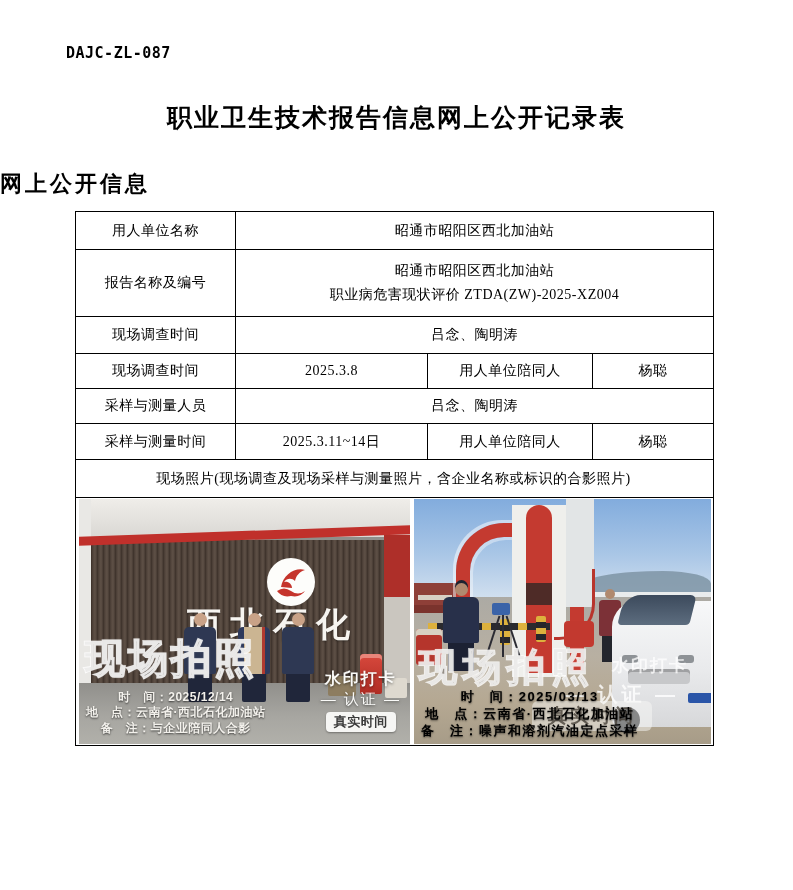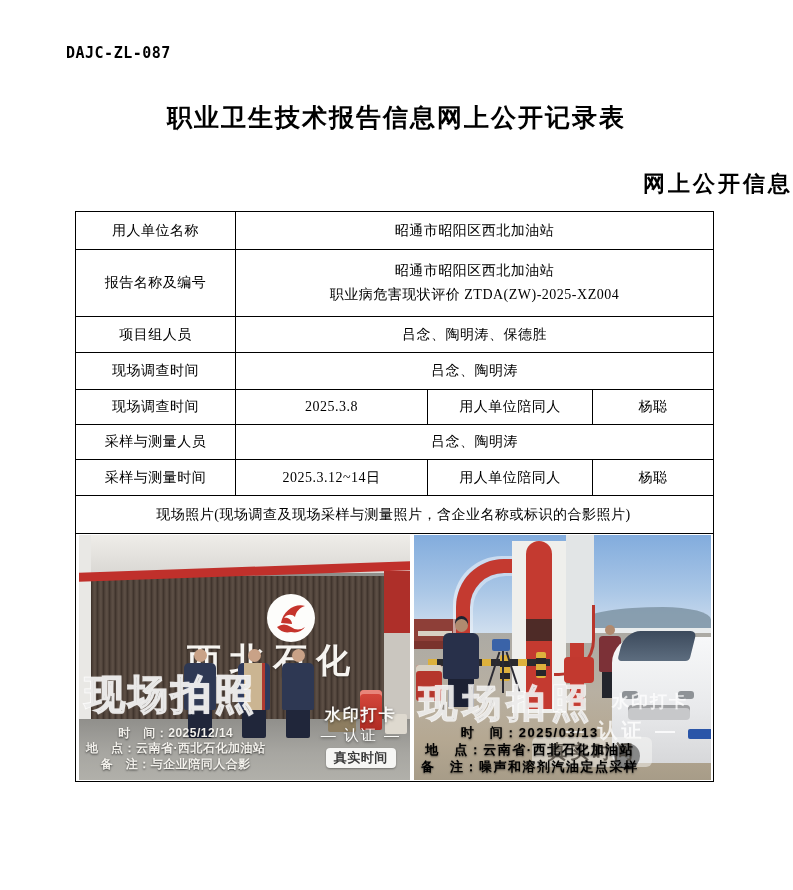--- a/index.html
+++ b/index.html
@@ -2,21 +2,21 @@
 <html><head>
 <meta charset="utf-8">
 <style>
   html,body{margin:0;padding:0;background:#ffffff;}
   .page{position:relative;width:793px;height:890px;background:#fff;overflow:hidden;
         font-family:"Liberation Serif","DejaVu Serif",serif;color:#000;}
   .doc-code{position:absolute;left:66px;top:44px;font-family:"DejaVu Sans Mono",monospace;
             font-weight:bold;font-size:15px;letter-spacing:0.5px;}
   .title{position:absolute;left:0;top:101px;width:100%;text-align:center;
          font-size:25px;font-weight:bold;letter-spacing:2px;}
-  .subtitle{position:absolute;left:0;top:169px;width:100%;text-align:right;
+  .subtitle{position:absolute;left:0;top:169px;width:100%;text-align:left;
             font-size:22px;font-weight:bold;letter-spacing:3px;}
 
   table.rec{position:absolute;left:75px;top:211px;width:638px;border-collapse:collapse;
             table-layout:fixed;font-size:14px;}
   table.rec td{border:1.5px solid #000;text-align:center;vertical-align:middle;
                padding:0 3px;letter-spacing:0.5px;}
   tr.h38{height:38px;} tr.h67{height:67px;} tr.h36{height:36px;}
   tr.h37{height:37px;} tr.h35{height:35px;}
   td.caption{height:37px;text-align:left;padding:2px 2px;text-indent:-2px;letter-spacing:0.3px;}
   td.photo-cell{height:247px;padding:2px 2px 2px 3px;}
@@ -163,41 +163,37 @@
         <td>用人单位名称</td>
         <td colspan="3">昭通市昭阳区西北加油站</td>
       </tr>
       <tr class="h67">
         <td>报告名称及编号</td>
         <td colspan="3" class="two-line">
           <div>昭通市昭阳区西北加油站</div>
           <div>职业病危害现状评价 ZTDA(ZW)-2025-XZ004</div>
         </td>
       </tr>
-      <tr class="h36">
-        <td>项目组人员</td>
-        <td colspan="3">吕念、陶明涛、保德胜</td>
-      </tr>
       <tr class="h37">
         <td>现场调查时间</td>
         <td colspan="3">吕念、陶明涛</td>
       </tr>
       <tr class="h35">
         <td>现场调查时间</td>
         <td>2025.3.8</td>
         <td>用人单位陪同人</td>
         <td>杨聪</td>
       </tr>
       <tr class="h35">
         <td>采样与测量人员</td>
         <td colspan="3">吕念、陶明涛</td>
       </tr>
       <tr class="h36">
         <td>采样与测量时间</td>
-        <td>2025.3.12~14日</td>
+        <td>2025.3.11~14日</td>
         <td>用人单位陪同人</td>
         <td>杨聪</td>
       </tr>
       <tr>
         <td colspan="4" class="caption">现场照片(现场调查及现场采样与测量照片，含企业名称或标识的合影照片)</td>
       </tr>
       <tr>
         <td colspan="4" class="photo-cell">
           <div class="photos">
 

